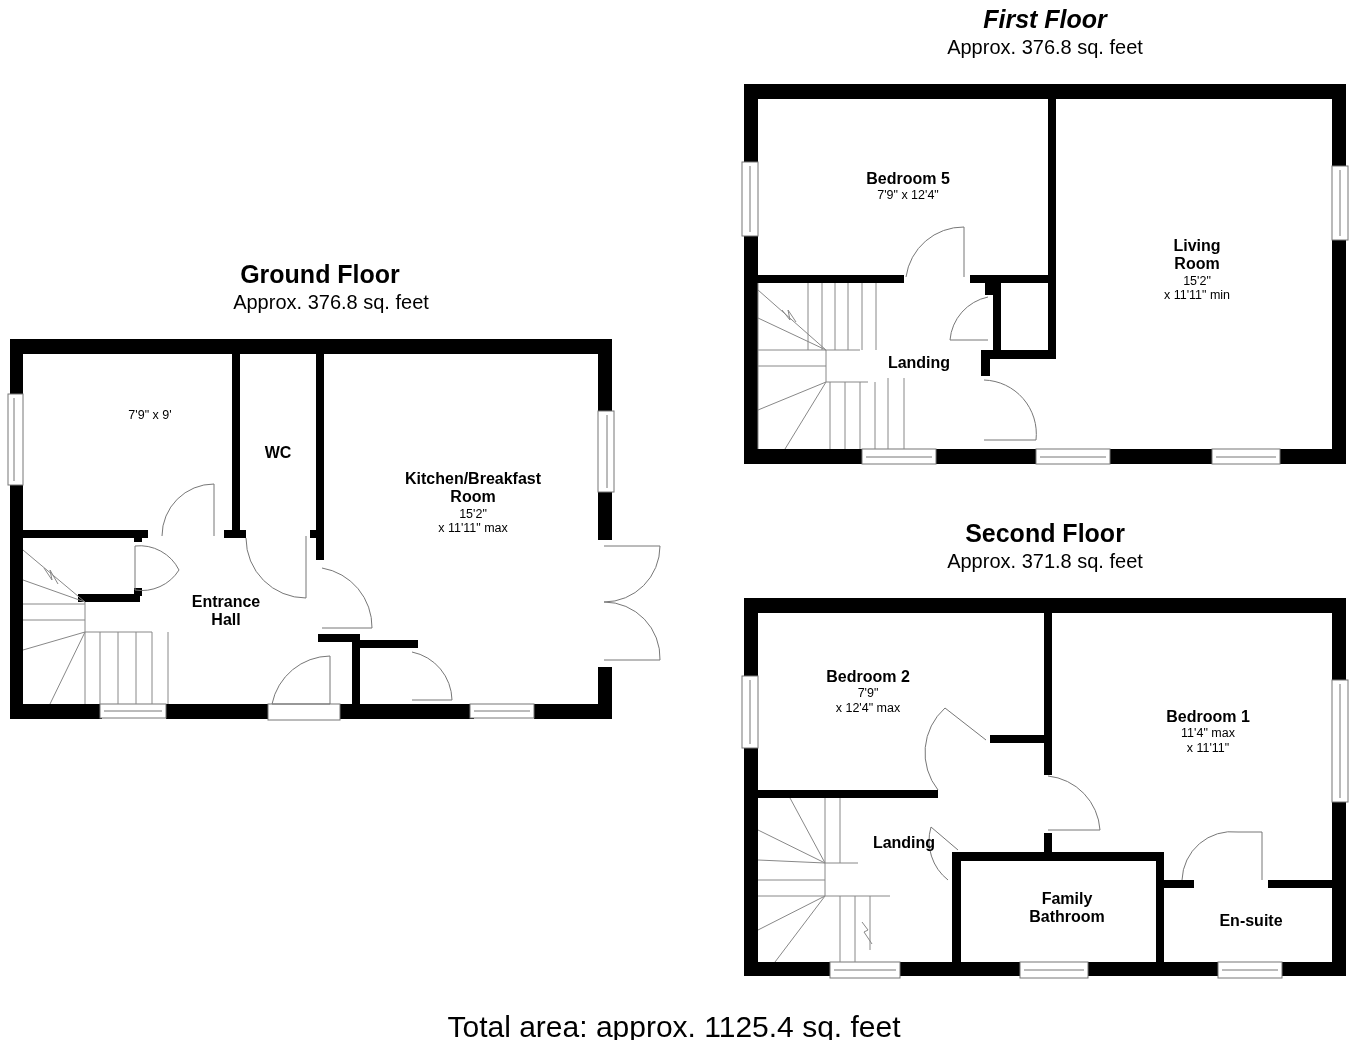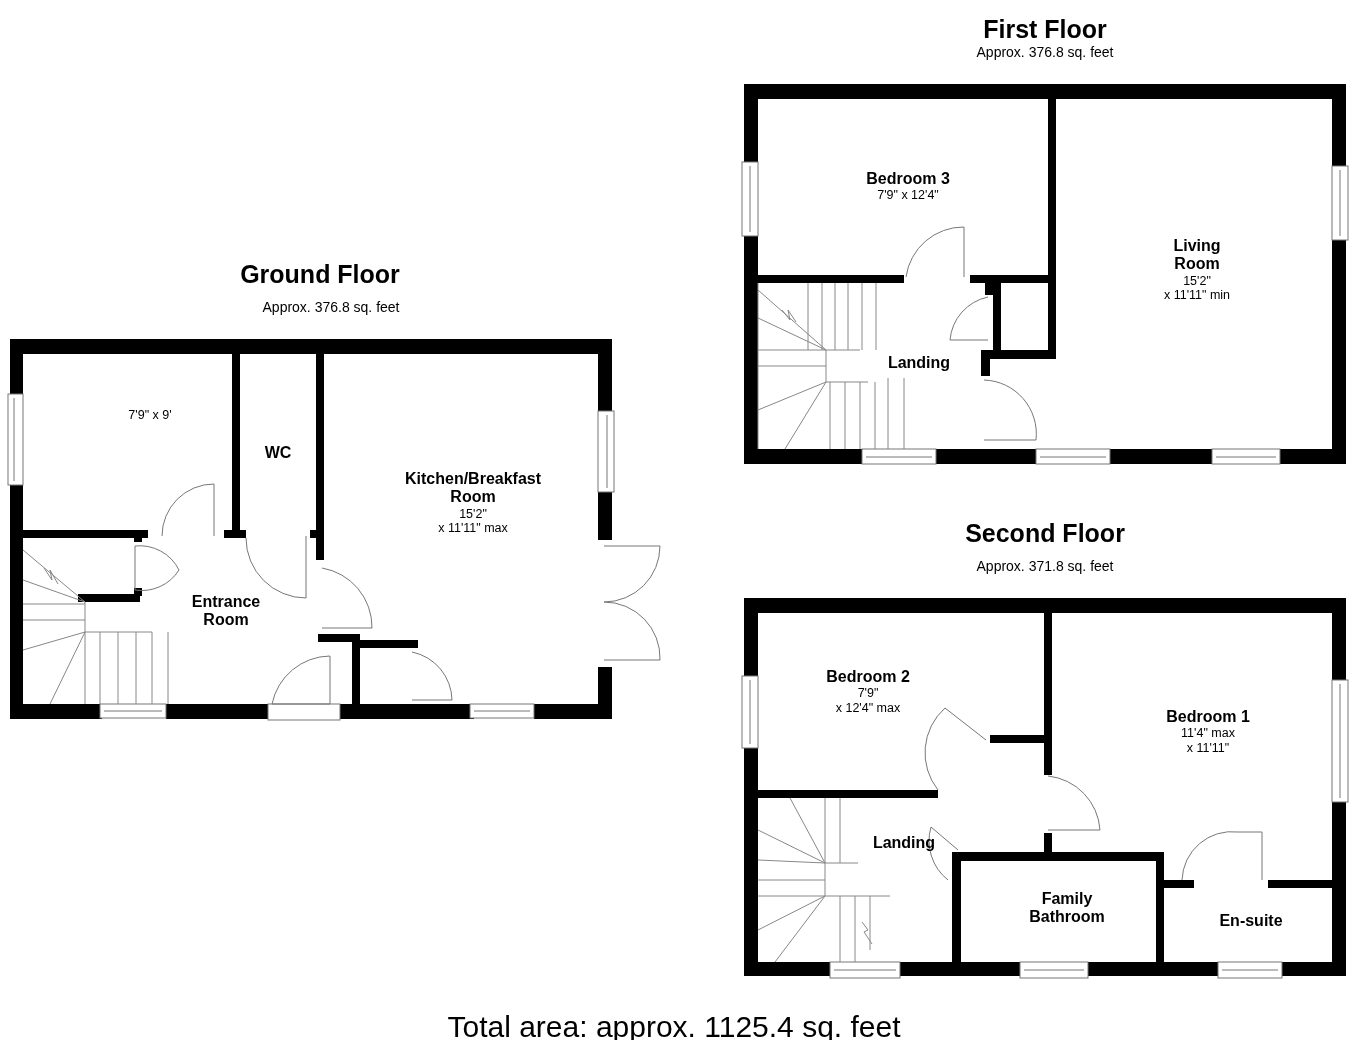--- a/index.html
+++ b/index.html
@@ -1,18 +1,18 @@
 <!DOCTYPE html>
 <html><head>
 <meta charset="utf-8">
 <style>
   html,body{margin:0;padding:0;background:#fff;}
   body{width:1352px;height:1040px;position:relative;overflow:hidden;font-family:"Liberation Sans",sans-serif;color:#000;}
   .floor-title{position:absolute;font-weight:bold;font-size:25px;text-align:center;white-space:nowrap;transform:translateX(-50%);}
-  .floor-area{position:absolute;font-size:14px;text-align:center;white-space:nowrap;transform:translateX(-50%);margin-top:8px;}
+  .floor-area{position:absolute;font-size:20px;text-align:center;white-space:nowrap;transform:translateX(-50%);}
   .room{position:absolute;text-align:center;transform:translateX(-50%);line-height:1.15;}
   .room .name{font-weight:bold;font-size:16px;display:block;white-space:pre-line;}
   .room .dim{font-size:12.5px;display:block;white-space:pre-line;}
   .total{position:absolute;left:674px;top:1010px;transform:translateX(-50%);font-size:30px;white-space:nowrap;}
   svg{position:absolute;left:0;top:0;}
 </style>
 </head>
 <body>
 
 <svg width="1352" height="1040" viewBox="0 0 1352 1040">
@@ -204,28 +204,28 @@
   <span class="name">WC</span>
 </div>
 <div class="room" style="left:473px;top:470px;">
   <span class="name">Kitchen/Breakfast
 Room</span>
   <span class="dim">15'2"
 x 11'11" max</span>
 </div>
 <div class="room" style="left:226px;top:593px;">
   <span class="name">Entrance
-Room</span>
-</div>
-
-<div class="floor-title" style="left:1045px;top:15px;">First Floor</div>
+Hall</span>
+</div>
+
+<div class="floor-title" style="left:1045px;top:5px;font-style:italic;">First Floor</div>
 <div class="floor-area" style="left:1045px;top:36px;">Approx. 376.8 sq. feet</div>
 
 <div class="room" style="left:908px;top:170px;">
-  <span class="name">Bedroom 3</span>
+  <span class="name">Bedroom 5</span>
   <span class="dim">7'9" x 12'4"</span>
 </div>
 <div class="room" style="left:1197px;top:237px;">
   <span class="name">Living
 Room</span>
   <span class="dim">15'2"
 x 11'11" min</span>
 </div>
 <div class="room" style="left:919px;top:354px;">
   <span class="name">Landing</span>

